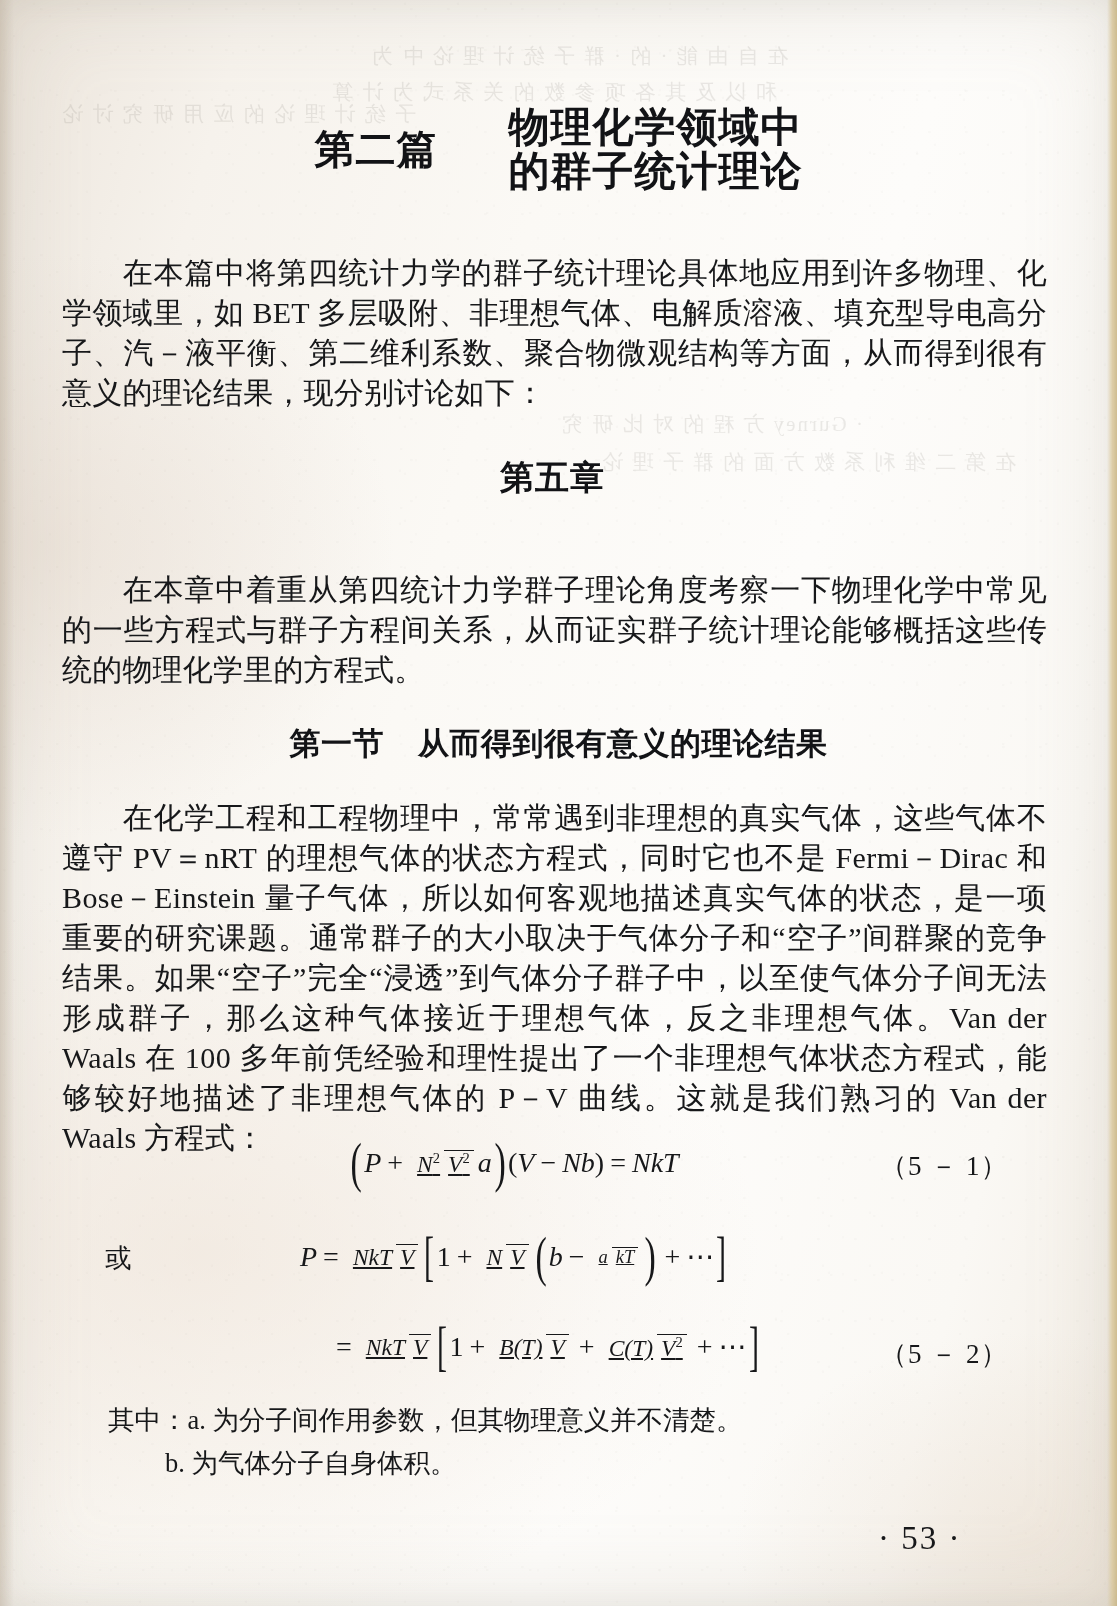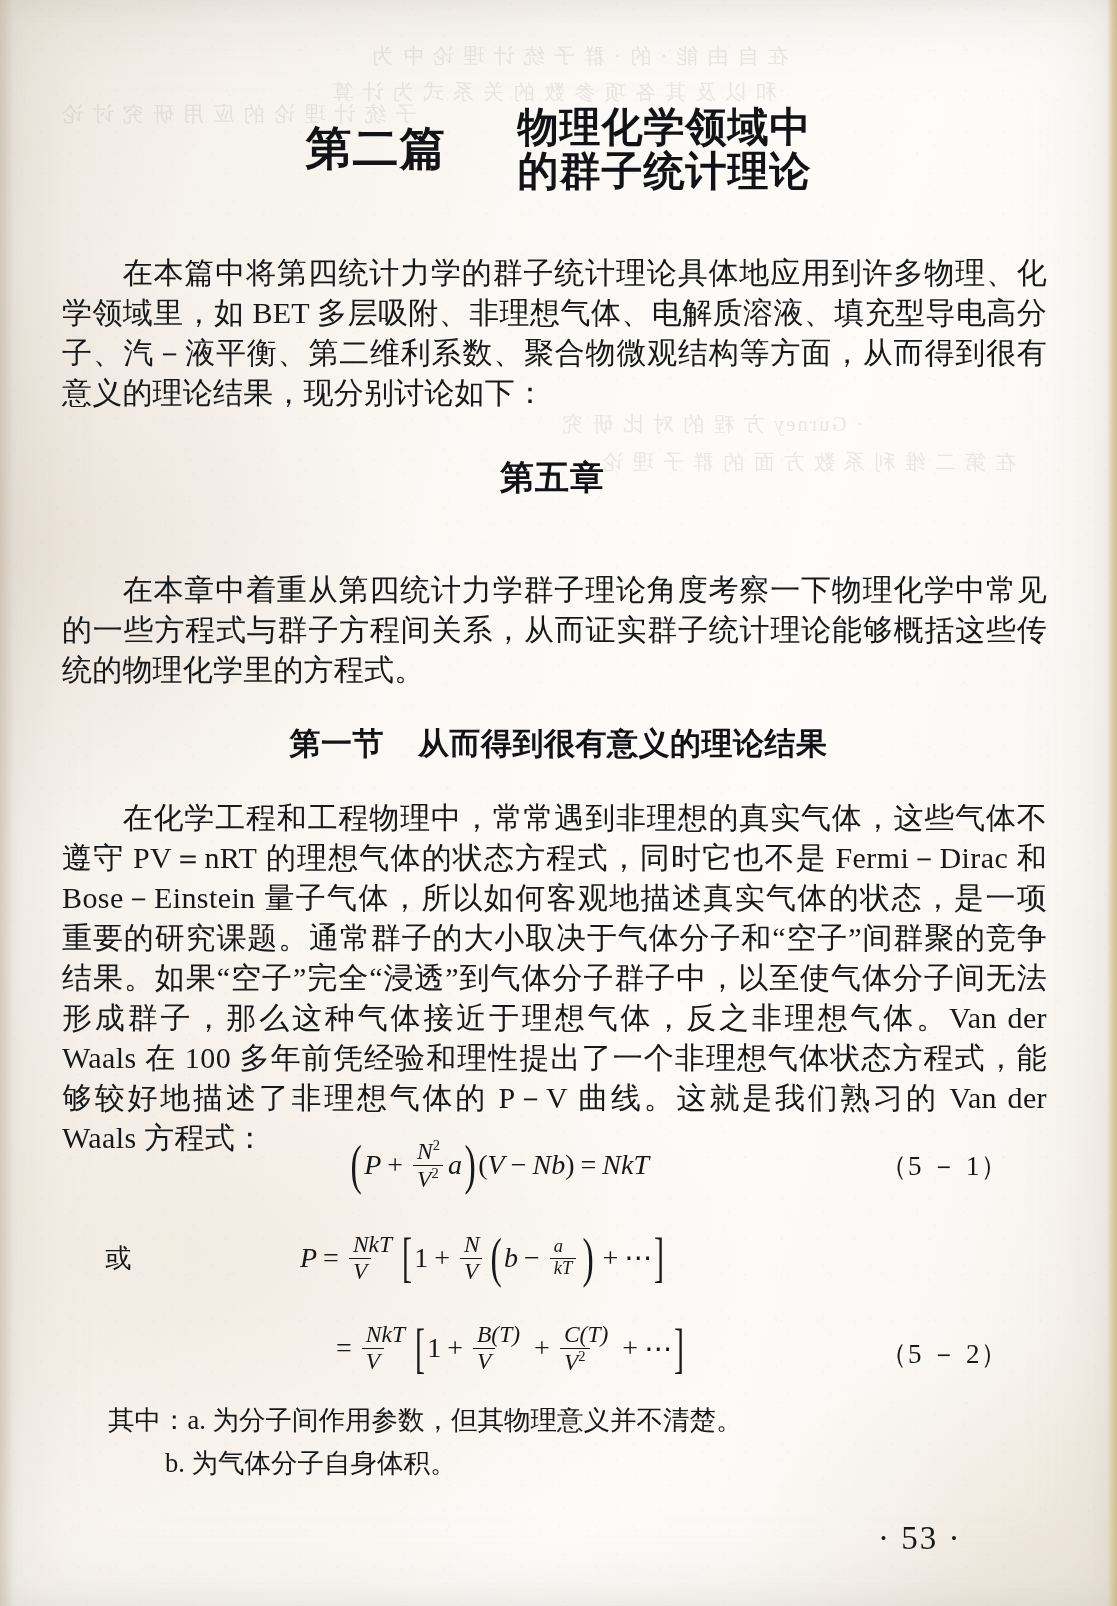--- a/index.html
+++ b/index.html
@@ -75,21 +75,21 @@
     position: absolute;
     left: 0; right: 0;
     display: flex;
     justify-content: center;
     align-items: center;
     gap: 30px;
     font-family: "DejaVu Sans", "Liberation Sans", sans-serif;
     font-weight: bold;
     color: #121316;
   }
-  .part-head .lead { font-size: 46px; letter-spacing: 1px; }
+  .part-head .lead { font-size: 40px; letter-spacing: 1px; }
   .part-head .lines { display: flex; flex-direction: column; line-height: 1.08; margin-left: 41px; }
   .part-head .lines span { font-size: 41px; letter-spacing: 1px; }
 
   .chap-head {
     position: absolute;
     left: 0; right: 0;
     display: flex;
     justify-content: center;
     align-items: center;
     gap: 36px;
@@ -151,25 +151,26 @@
     font-style: italic;
     font-size: 28px;
     color: #17181a;
     display: inline-flex;
     align-items: center;
     white-space: nowrap;
   }
   .math .up { font-style: normal; }
   .frac {
     display: inline-flex;
-    flex-direction: column;
-    align-items: flex-start;
+    flex-direction: row;
+    align-items: flex-end;
     vertical-align: middle;
     margin: 0 4px;
     line-height: 1.05;
+    text-decoration: underline;
   }
   .frac .num { padding: 0 4px; font-size: .84em; }
   .frac .den {
     padding: 0 4px;
     font-size: .84em;
     border-top: 1.6px solid #17181a;
     margin-top: 1px;
   }
   .frac.sm .num, .frac.sm .den { font-size: .66em; }
   .pbig {

